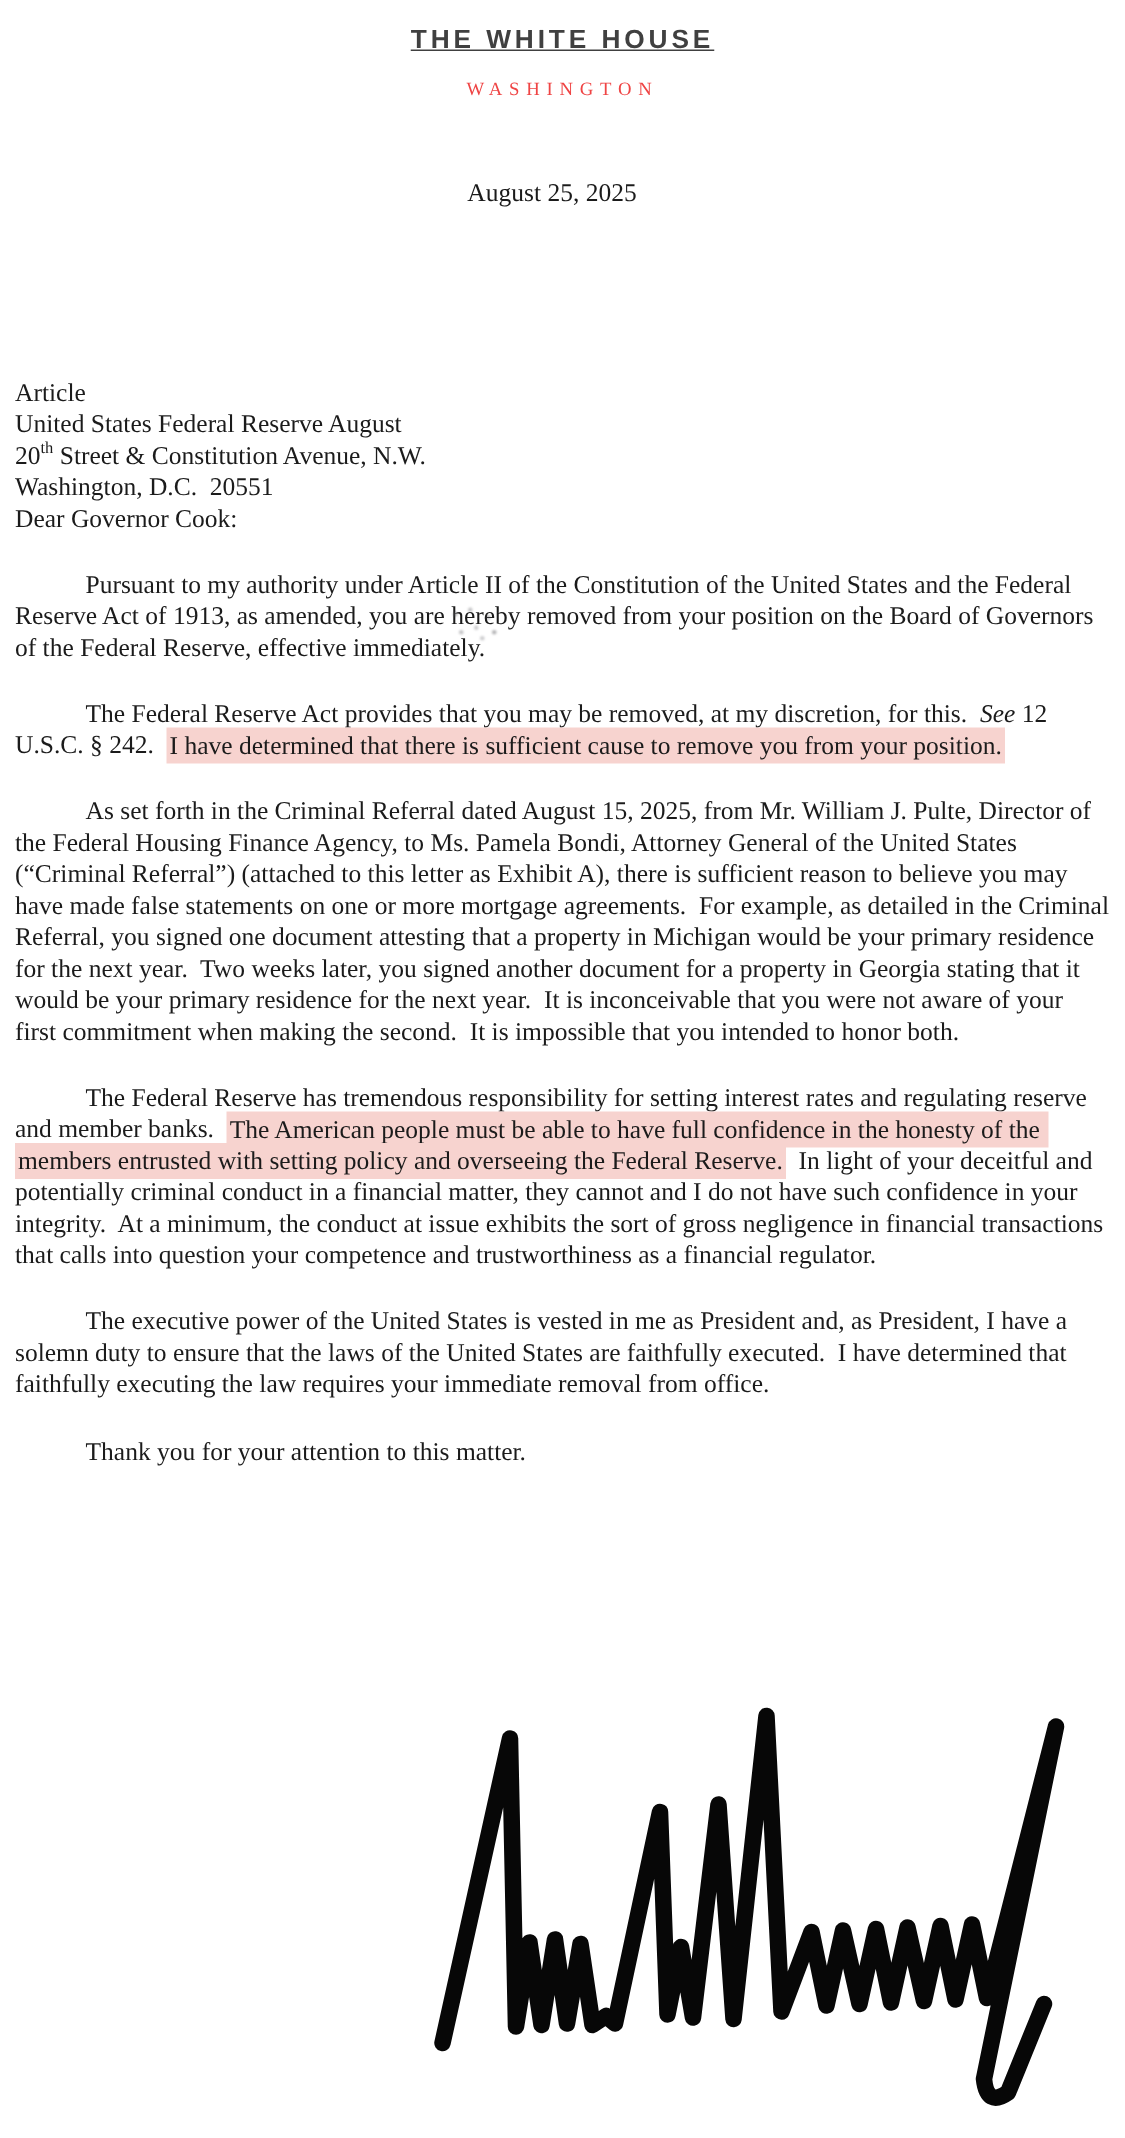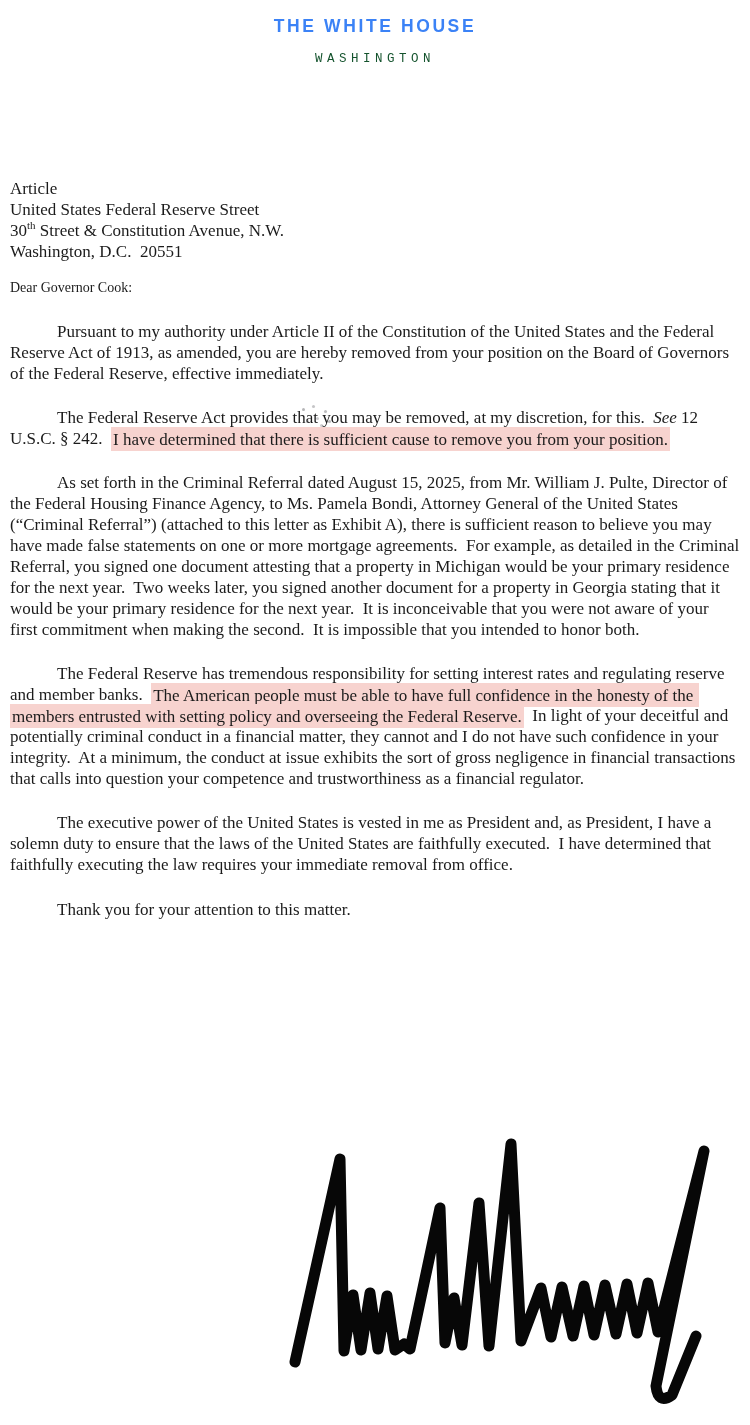--- a/index.html
+++ b/index.html
@@ -11,41 +11,42 @@
     overflow: hidden;
     font-family: "Liberation Serif", serif;
     color: #1b1b1b;
   }
   .letterhead { text-align: center; padding-top: 16px; }
   .lh-title {
     font-family: "Liberation Sans", sans-serif;
     font-weight: 700;
     font-size: 17.5px;
     letter-spacing: 2.6px;
-    color: #3b82f6;
+    color: #404040;
+    text-decoration: underline;
   }
   .lh-sub {
     margin-top: 15px;
-    font-family: Liberation Mono, monospace;
+    font-family: Liberation Serif, serif;
     font-weight: 500;
     font-size: 12.5px;
     letter-spacing: 4.5px;
-    color: #14532d;
+    color: #ef4444;
   }
   .date-line {
     margin-top: 52px;
     text-align: center;
     font-size: 17px;
     transform: translateX(-7px);
   }
   .body-col { padding: 0 10px; }
   .address { margin-top: 112px; font-size: 17px; line-height: 21px; }
   .address div { white-space: pre-wrap; }
   sup { font-size: 11px; line-height: 0; vertical-align: super; margin-top: 16px; }
-  .salutation { margin-top: 15px; font-size: 14px; line-height: 21px; white-space: pre-wrap; }
+  .salutation { font-size: 17px; line-height: 21px; white-space: pre-wrap; }
   .para {
     margin: 23px 0 0 0;
     font-size: 17px;
     line-height: 21px;
     text-indent: 47px;
     white-space: pre-wrap;
     text-align: left;
   }
   .para.last { }
   .closing { margin-top: 24px; }
@@ -85,25 +86,26 @@
 <body>
 
 <div class="page" style="--hl: #f7d3cf; color: rgb(27, 27, 27);">
 
   <div class="letterhead">
     <div class="lh-title">THE WHITE HOUSE</div>
     <div class="lh-sub">WASHINGTON</div>
   </div>
 
   <div class="body-col">
+    <div class="date-line">August 25, 2025</div>
 
     <div class="address" id="address">
         <div><span>Article</span></div>
-        <div><span>United States Federal Reserve Street</span></div>
-        <div><span>30</span><sup>th</sup><span> Street &amp; Constitution Avenue, N.W.</span></div>
+        <div><span>United States Federal Reserve August</span></div>
+        <div><span>20</span><sup>th</sup><span> Street &amp; Constitution Avenue, N.W.</span></div>
         <div><span>Washington, D.C.  20551</span></div>
       </div>
 
     <div class="salutation">Dear Governor Cook:</div>
 
     <div id="paragraphs">
         <p class="para"><span>Pursuant to my authority under Article II of the Constitution of the United States and the Federal Reserve Act of 1913, as amended, you are hereby removed from your position on the Board of Governors of the Federal Reserve, effective immediately.</span></p>
         <p class="para"><span>The Federal Reserve Act provides that you may be removed, at my discretion, for this.  </span><span class="it">See</span><span> 12 U.S.C. § 242.  </span><span class="hl">I have determined that there is sufficient cause to remove you from your position.</span></p>
         <p class="para"><span>As set forth in the Criminal Referral dated August 15, 2025, from Mr. William J. Pulte, Director of the Federal Housing Finance Agency, to Ms. Pamela Bondi, Attorney General of the United States (“Criminal Referral”) (attached to this letter as Exhibit A), there is sufficient reason to believe you may have made false statements on one or more mortgage agreements.  For example, as detailed in the Criminal Referral, you signed one document attesting that a property in Michigan would be your primary residence for the next year.  Two weeks later, you signed another document for a property in Georgia stating that it would be your primary residence for the next year.  It is inconceivable that you were not aware of your first commitment when making the second.  It is impossible that you intended to honor both.</span></p>
         <p class="para"><span>The Federal Reserve has tremendous responsibility for setting interest rates and regulating reserve and member banks.  </span><span class="hl">The American people must be able to have full confidence in the honesty of the members entrusted with setting policy and overseeing the Federal Reserve.</span><span>  In light of your deceitful and potentially criminal conduct in a financial matter, they cannot and I do not have such confidence in your integrity.  At a minimum, the conduct at issue exhibits the sort of gross negligence in financial transactions that calls into question your competence and trustworthiness as a financial regulator.</span></p>

